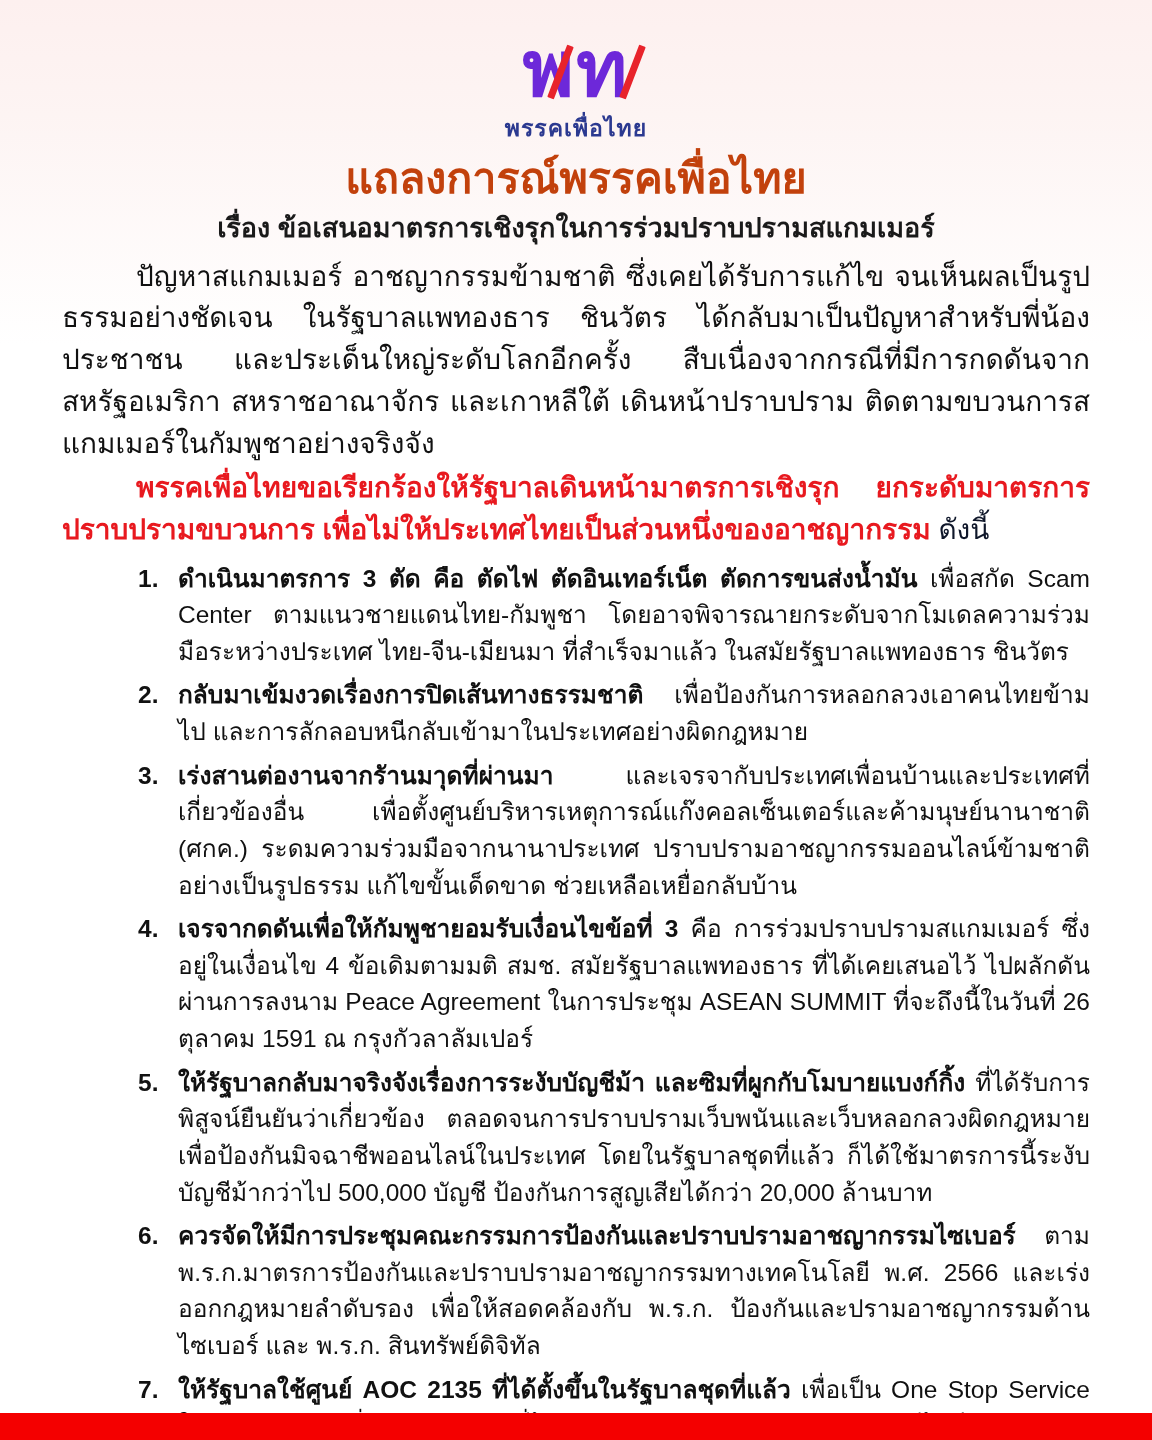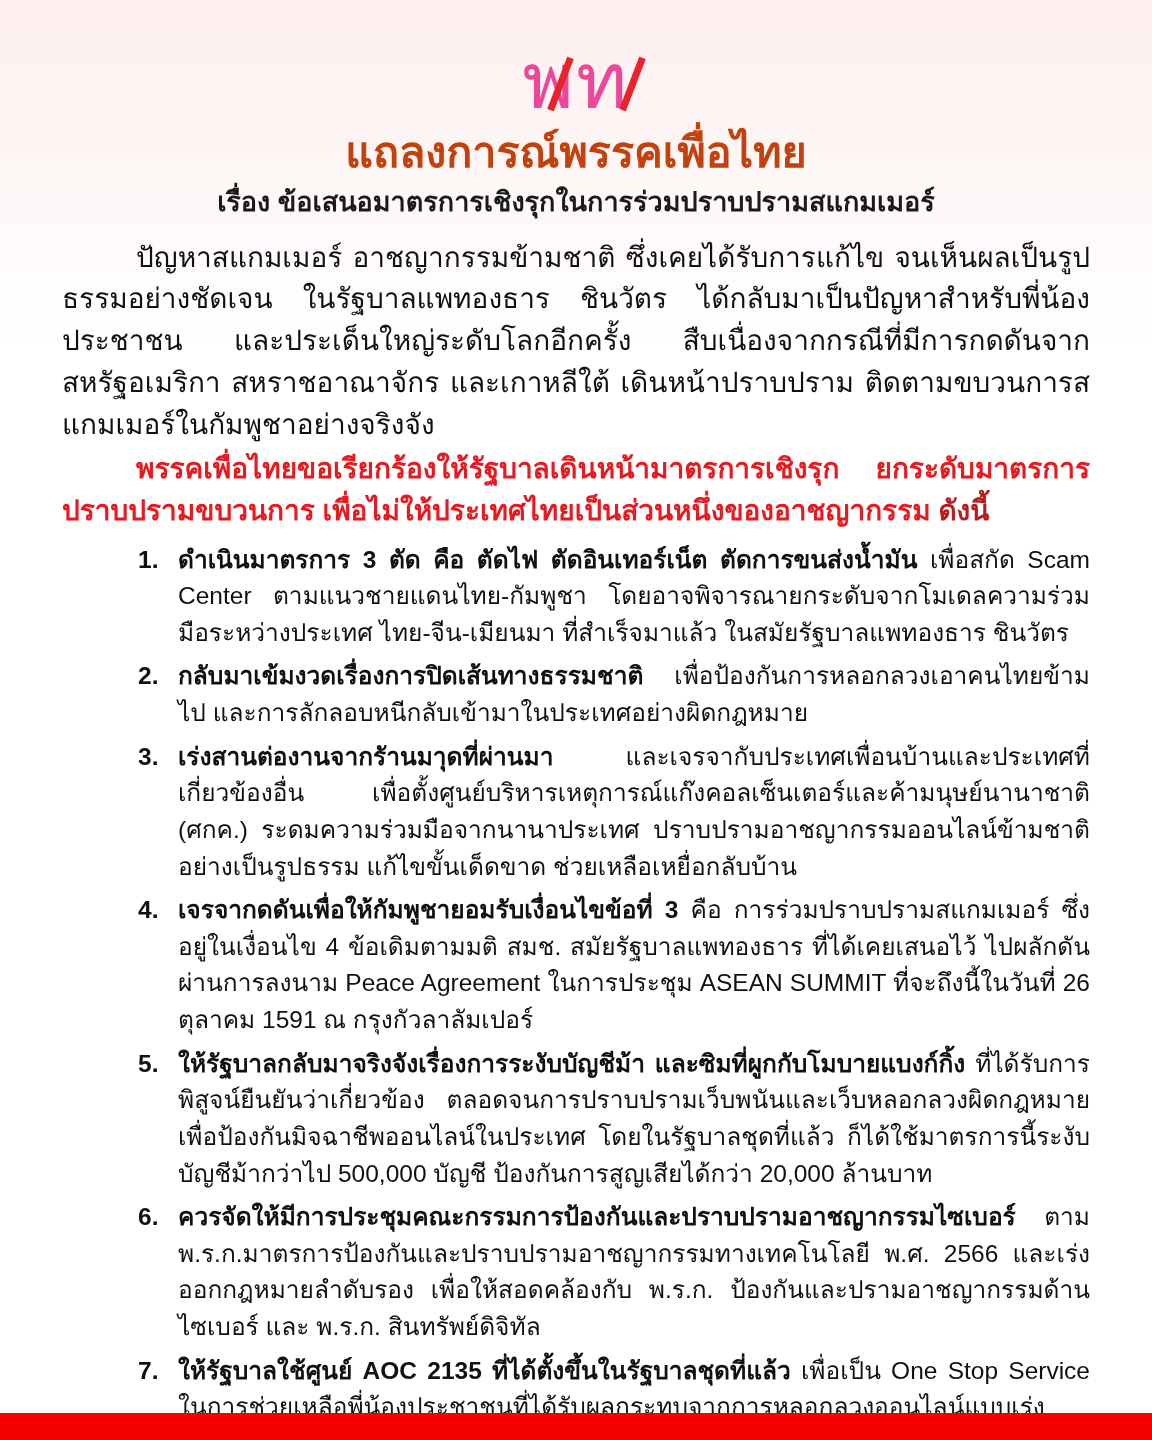--- a/index.html
+++ b/index.html
@@ -17,25 +17,24 @@
     padding: 30px 62px 0 62px;
     position: relative;
   }
 
   
   .logo-wrap { text-align: center; margin-bottom: 2px; }
   .monogram {
     position: relative;
     display: inline-block;
     font-size: 78px;
-    font-weight: 400;
+    font-weight: 700;
     line-height: 1.0;
-    color: #ec4899;
+    color: #6d28d9;
     letter-spacing: 2px;
-    margin-top: 12px;
   }
   .stripe {
     position: absolute;
     width: 7px; height: 56px;
     background: #e8232b;
     transform: rotate(21deg);
     top: 14px;
     border-radius: 1px;
   }
   .stripe.s1 { left: 34px; }
@@ -57,32 +56,32 @@
     margin-top: 8px;
     line-height: 1.15;
   }
   .subtitle {
     text-align: center;
     font-size: 27px;
     font-weight: 700;
     line-height: 1.45;
     color: #1a1a1a;
   }
-  .subtitle-block { margin-top: 6px; margin-bottom: 14px; }
+  .subtitle-block { margin-top: 6px; margin-bottom: 7px; }
 
   
   .para {
     font-size: 28px;
     line-height: 1.495;
     text-align: justify;
     text-indent: 74px;
     margin: 0 0 2px 0;
   }
   .para.red-call { color: #e8191f; font-weight: 700; }
-  .para.red-call .suffix { color: #b91c1c; font-weight: 700; }
+  .para.red-call .suffix { color: #0f172a; font-weight: 400; }
 
   .items { margin: 10px 0 6px 0; }
   .item {
     position: relative;
     margin: 0 0 7px 0;
     padding-left: 116px;
     font-size: 24.5px;
     line-height: 1.495;
     text-align: justify;
   }
@@ -104,20 +103,21 @@
 <body>
 
 <div class="page">
 
   <div class="logo-wrap">
     <div class="monogram">
       <span>พท</span>
       <span class="stripe s1"></span>
       <span class="stripe s2"></span>
     </div>
+    <div class="party-name-logo">พรรคเพื่อไทย</div>
   </div>
 
   <div class="title">แถลงการณ์พรรคเพื่อไทย</div>
   <div class="subtitle-block">
     <div class="subtitle">เรื่อง ข้อเสนอมาตรการเชิงรุกในการร่วมปราบปรามสแกมเมอร์</div>
   </div>
 
   <p class="para">ปัญหาสแกมเมอร์ อาชญากรรมข้ามชาติ ซึ่งเคยได้รับการแก้ไข จนเห็นผลเป็นรูปธรรมอย่างชัดเจน ในรัฐบาลแพทองธาร ชินวัตร ได้กลับมาเป็นปัญหาสำหรับพี่น้องประชาชน และประเด็นใหญ่ระดับโลกอีกครั้ง สืบเนื่องจากกรณีที่มีการกดดันจากสหรัฐอเมริกา สหราชอาณาจักร และเกาหลีใต้ เดินหน้าปราบปราม ติดตามขบวนการสแกมเมอร์ในกัมพูชาอย่างจริงจัง</p>
   <p class="para red-call"><span>พรรคเพื่อไทยขอเรียกร้องให้รัฐบาลเดินหน้ามาตรการเชิงรุก ยกระดับมาตรการปราบปรามขบวนการ เพื่อไม่ให้ประเทศไทยเป็นส่วนหนึ่งของอาชญากรรม</span><span class="suffix"> ดังนี้</span></p>
 

